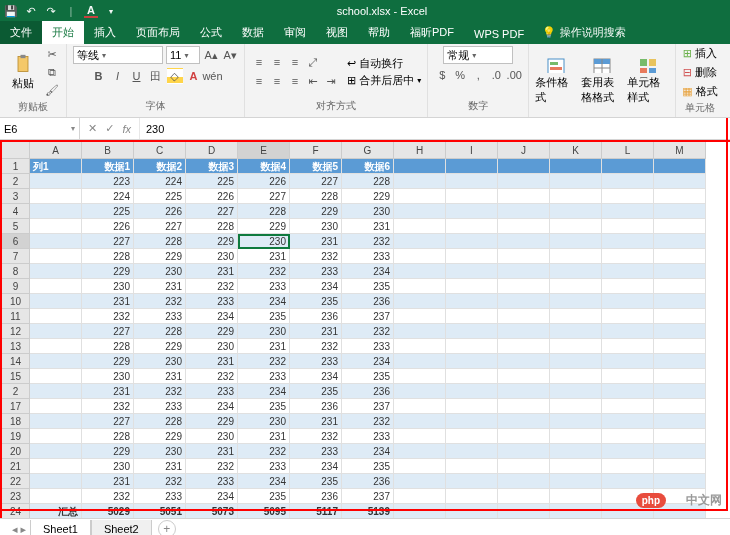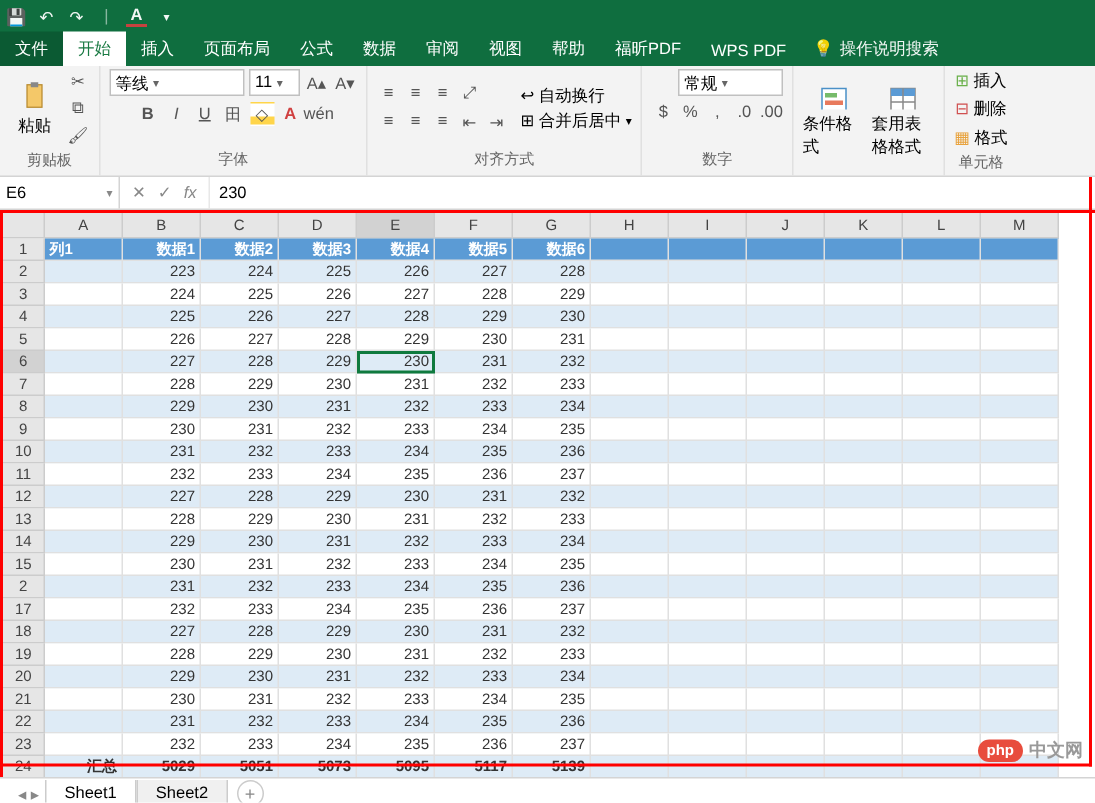--- a/index.html
+++ b/index.html
@@ -53,36 +53,37 @@
 .cell.txt{text-align:right}
 .cell.active{outline:2px solid #0f7a3e;outline-offset:-2px;z-index:2;position:relative}
 .cell.bold{font-weight:bold}
 .corner{background:#e6e6e6;border-right:1px solid #ccc;border-bottom:1px solid #ccc}
 .sheet-tabs{height:21px;background:#fff;border-top:1px solid #d4d4d4;display:flex;align-items:center;padding-left:30px;gap:0}
 .nav-arr{display:flex;gap:4px;color:#888;padding:0 8px;position:absolute;left:4px}
 .sheet-tabs-inner{display:flex;align-items:center;position:relative}
 .stab{padding:3px 12px;border:1px solid #ccc;border-top:none;background:#f0f0f0;font-size:11px;cursor:pointer}
 .stab.active{background:#fff;border-bottom:1px solid #fff}
 .add-sheet{width:18px;height:18px;border:1px solid #ccc;border-radius:50%;display:flex;align-items:center;justify-content:center;margin-left:6px;color:#888;font-size:12px}
-.watermark{position:absolute;right:8px;bottom:26px;z-index:10;display:flex;align-items:center;gap:4px}
+.watermark{position:absolute;right:8px;bottom:26px;z-index:10;display:flex;align-items:center;gap:20px}
 .wm-badge{background:#e84c3d;color:#fff;font-weight:bold;font-size:10px;padding:2px 6px;border-radius:10px}
 .wm-text{color:#999;font-size:12px;font-weight:bold}
 </style>
 </head>
 <body>
 
 <div class="titlebar">
   <div class="qa">
     <span>💾</span>
     <span>↶</span>
     <span>↷</span>
     <span style="opacity:.5">|</span>
     <span style="color:#fff;border-bottom:2px solid #d04040;font-weight:bold">A</span>
     <span style="font-size:8px">▾</span>
   </div>
+  <div class="title-center">school.xlsx - Excel</div>
   <div style="width:80px"></div>
 </div>
 
 <div class="ribbon-tabs">
   <div class="tab file-tab">文件</div>
   <div class="tab active">开始</div>
   <div class="tab">插入</div>
   <div class="tab">页面布局</div>
   <div class="tab">公式</div>
   <div class="tab">数据</div>
@@ -169,21 +170,21 @@
             <span>⊞</span>
             <span>合并后居中</span>
             <span style="font-size:8px">▾</span>
           </div>
       </div>
     </div>
     <div class="label">对齐方式</div>
   </div>
 
   <div class="group">
-    <div class="body" style="flex-direction:column;align-items:flex-end;gap:3px">
+    <div class="body" style="flex-direction:column;align-items:center;gap:3px">
       <div class="combo" style="width:70px">
           <span>常规</span>
           <span class="arr">▾</span>
         </div>
       <div class="align-row">
         <span class="mini">$</span>
         <span class="mini">%</span>
         <span class="mini">,</span>
         <span class="mini">.0</span>
         <span class="mini">.00</span>
@@ -203,20 +204,29 @@
           <span>条件格式</span>
         </div>
       <div class="style-btn">
           <svg width="20" height="20">
             <rect x="2" y="2" width="16" height="16" fill="#fff" stroke="#888"></rect>
             <rect x="2" y="2" width="16" height="5" fill="#5b9bd5"></rect>
             <line x1="2" y1="11" x2="18" y2="11" stroke="#888"></line>
             <line x1="10" y1="2" x2="10" y2="18" stroke="#888"></line>
           </svg>
           <span>套用表格格式</span>
+        </div>
+      <div class="style-btn">
+          <svg width="20" height="20">
+            <rect x="2" y="2" width="7" height="7" fill="#77bb6a"></rect>
+            <rect x="11" y="2" width="7" height="7" fill="#e8c35d"></rect>
+            <rect x="2" y="11" width="7" height="7" fill="#e87a5d"></rect>
+            <rect x="11" y="11" width="7" height="7" fill="#5b9bd5"></rect>
+          </svg>
+          <span>单元格样式</span>
         </div>
     </div>
   </div>
 
   <div class="group" style="border-right:none">
     <div class="body cells-box">
       <div class="cell-btn">
           <span style="color:#6ab04a">⊞</span>
           <span>插入</span>
         </div>

